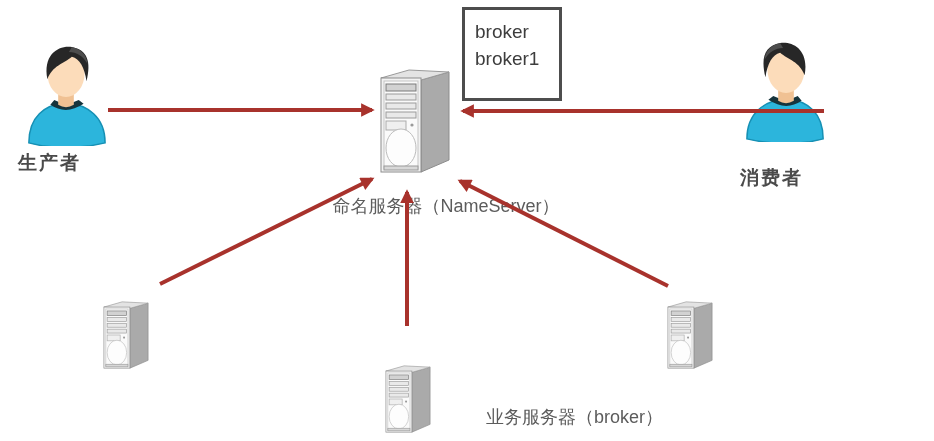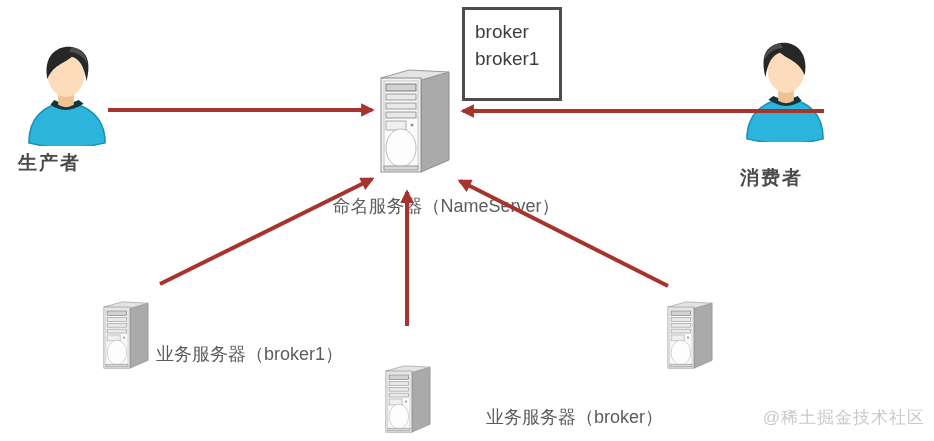--- a/index.html
+++ b/index.html
@@ -117,21 +117,20 @@
   </div>
 
   <svg class="server-icon nameserver-icon">
     <use href="#sym-server"></use>
   </svg>
   <div class="gray-label nameserver-label">命名服务器（NameServer）</div>
 
   <svg class="server-icon broker1-icon">
     <use href="#sym-server"></use>
   </svg>
-  <div class="gray-label broker1-label">业务服务器（broker1）</div>
 
   <svg class="server-icon broker-mid-icon">
     <use href="#sym-server"></use>
   </svg>
   <div class="gray-label broker-mid-label">业务服务器（broker）</div>
 
   <svg class="server-icon broker2-icon">
     <use href="#sym-server"></use>
   </svg>
 
@@ -141,15 +140,14 @@
         <path d="M0,0 L10,5 L0,10 Z" fill="#a8322c"></path>
       </marker>
     </defs>
     <line x1="108" y1="110" x2="372" y2="110" stroke="#a8322c" stroke-width="4" marker-end="url(#arrowhead)"></line>
     <line x1="824" y1="111" x2="463" y2="111" stroke="#a8322c" stroke-width="4" marker-end="url(#arrowhead)"></line>
     <line x1="160" y1="284" x2="372" y2="179" stroke="#a8322c" stroke-width="4" marker-end="url(#arrowhead)"></line>
     <line x1="407" y1="326" x2="407" y2="192" stroke="#a8322c" stroke-width="4" marker-end="url(#arrowhead)"></line>
     <line x1="668" y1="286" x2="460" y2="181" stroke="#a8322c" stroke-width="4" marker-end="url(#arrowhead)"></line>
   </svg>
 
-  <div class="watermark">@稀土掘金技术社区</div>
 
 </div>
 
 </body></html>

